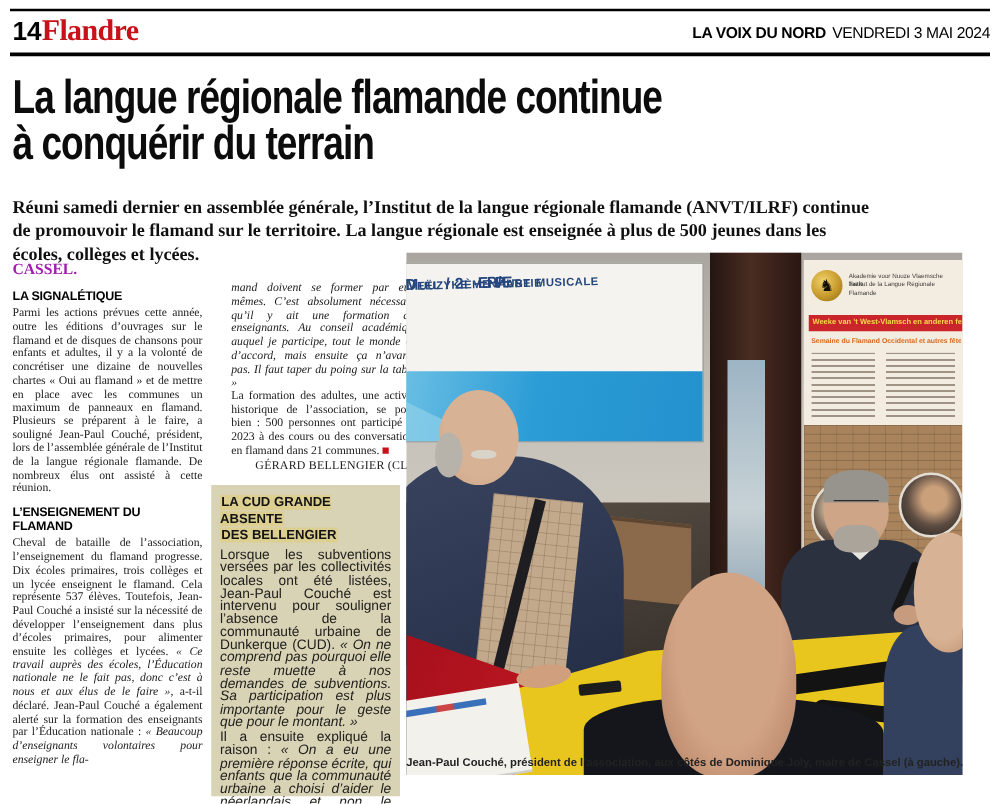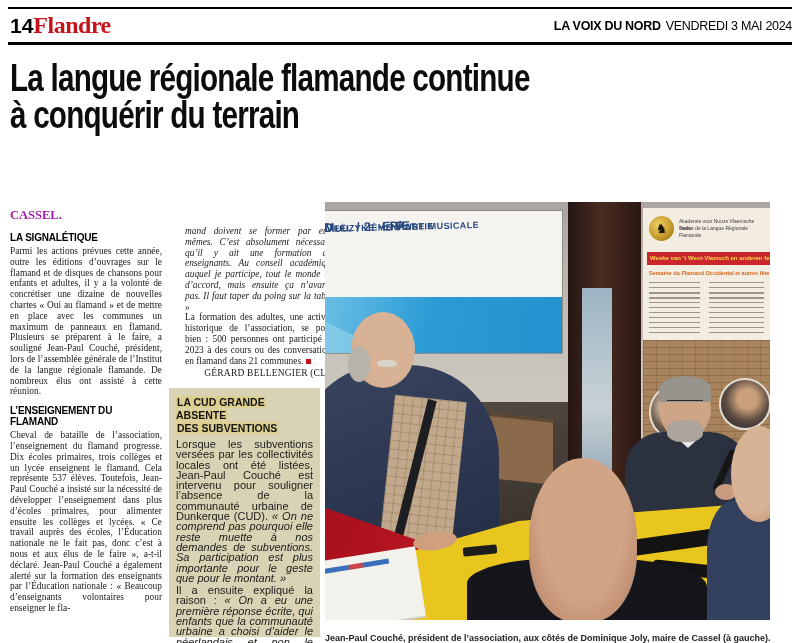--- a/index.html
+++ b/index.html
@@ -24,21 +24,21 @@
             letter-spacing:-1px;color:#0c0c0c;margin:0;}
   .lede{position:absolute;left:10px;top:157px;width:694px;
         font:700 14.5px/19px "Liberation Serif",serif;color:#101010;margin:0;}
 
   
   .col1{position:absolute;left:10px;top:208px;width:152px;}
   .col2{position:absolute;left:185px;top:226px;width:150px;}
   .dateline{font:700 12.5px "Liberation Serif",serif;color:#a21caf;margin:0 0 9px 0;}
   .subhead{font:700 10px/11px "Liberation Sans",sans-serif;color:#000;margin:8px 0 3px 0;letter-spacing:-0.2px;}
   .bodytext{font-size:9.4px;line-height:10.8px;text-align:justify;margin:0;color:#1a1a1a;}
-  .bodytext .q{}
+  .bodytext .q{font-style:italic;}
   .cont-quote{font-style:italic;}
   .endmark{display:inline-block;width:5px;height:5px;background:#c8121a;margin-left:3px;}
   .byline{font:400 9.5px "Liberation Serif",serif;text-align:right;margin-top:2px;color:#1a1a1a;letter-spacing:0.2px;}
 
   
   .cudbox{position:absolute;left:169px;top:388px;width:151px;height:249px;
           background:#d9d3b6;box-sizing:border-box;padding:8px 7px 6px 7px;
           font-family:"Liberation Sans",sans-serif;}
   .cudtitle{font:700 10.5px/13px "Liberation Sans",sans-serif;color:#141414;margin:0 0 4px 0;}
   .cudtitle .hl{background:#dccf90;padding:0 1px;}
@@ -138,55 +138,56 @@
   .ph-folder:before{content:"";position:absolute;left:6px;top:8px;width:70px;height:5px;
              background:linear-gradient(90deg,#3a6fba 0 40%,#c44 45% 60%,#3a6fba 65% 100%);}
   
   .ph-aud-body{left:142px;top:356px;width:240px;height:64px;background:#14161c;border-radius:40% 45% 0 0;}
   .ph-aud-head{left:204px;top:256px;width:108px;height:164px;border-radius:50% 50% 42% 42%;
       background:radial-gradient(ellipse at 50% 32%,#d2a486 0 55%,#c49274 76%,#8f8b85 88%,#7c7872 100%);}
   .ph-corner-body{left:382px;top:298px;width:70px;height:122px;background:#33415e;border-radius:40% 20% 0 0;}
   .ph-corner-head{left:406px;top:224px;width:56px;height:96px;border-radius:50%;
       background:radial-gradient(ellipse at 40% 40%,#d8b294 0 58%,#c5997b 80%,#9c9690 100%);}
 
-  .caption{position:absolute;left:325px;top:624px;width:470px;
+  .caption{position:absolute;left:325px;top:596px;width:470px;
            font:700 9px/11px "Liberation Sans",sans-serif;color:#222;}
 </style>
 </head>
 <body>
 
 <div class="page">
 
   <div class="topbar">
     <span class="pageno">14</span>
     <span class="sectionname">Flandre</span>
     <span class="mastgroup">
       <span class="masthead">LA VOIX DU NORD</span>
       <span class="issuedate">VENDREDI 3 MAI 2024</span>
     </span>
   </div>
 
   <h1 class="headline">La langue régionale flamande continue à conquérir du terrain</h1>
+  <p class="lede">Réuni samedi dernier en assemblée générale, l’Institut de la langue régionale flamande (ANVT/ILRF) continue de promouvoir le flamand sur le territoire. La langue régionale est enseignée à plus de 500 jeunes dans les écoles, collèges et lycées.</p>
 
   <div class="col1">
     <p class="dateline">CASSEL.</p>
     <h3 class="subhead">LA SIGNALÉTIQUE</h3>
     <p class="bodytext">Parmi les actions prévues cette année, outre les éditions d’ouvrages sur le flamand et de disques de chansons pour enfants et adultes, il y a la volonté de concrétiser une dizaine de nouvelles chartes « Oui au flamand » et de mettre en place avec les communes un maximum de panneaux en flamand. Plusieurs se préparent à le faire, a souligné Jean-Paul Couché, président, lors de l’assemblée générale de l’Institut de la langue régionale flamande. De nombreux élus ont assisté à cette réunion.</p>
     <h3 class="subhead">L’ENSEIGNEMENT DU FLAMAND</h3>
     <p class="bodytext"><span>Cheval de bataille de l’association, l’enseignement du flamand progresse. Dix écoles primaires, trois collèges et un lycée enseignent le flamand. Cela représente 537 élèves. Toutefois, Jean-Paul Couché a insisté sur la nécessité de développer l’enseignement dans plus d’écoles primaires, pour alimenter ensuite les collèges et lycées. </span><span class="q">« Ce travail auprès des écoles, l’Éducation nationale ne le fait pas, donc c’est à nous et aux élus de le faire »</span><span>, a-t-il déclaré. Jean-Paul Couché a également alerté sur la formation des enseignants par l’Éducation nationale : </span><span class="q">« Beaucoup d’enseignants volontaires pour enseigner le fla-</span></p>
   </div>
 
   <div class="col2">
     <p class="bodytext cont-quote">mand doivent se former par eux-mêmes. C’est absolument nécessaire qu’il y ait une formation des enseignants. Au conseil académique auquel je participe, tout le monde est d’accord, mais ensuite ça n’avance pas. Il faut taper du poing sur la table. »</p>
     <p class="bodytext"><span>La formation des adultes, une activité historique de l’association, se porte bien : 500 personnes ont participé en 2023 à des cours ou des conversations en flamand dans 21 communes.</span><span class="endmark"></span></p>
     <p class="byline">GÉRARD BELLENGIER (CLP)</p>
   </div>
 
   <div class="cudbox">
-    <h4 class="cudtitle"><span class="hl">LA CUD GRANDE ABSENTE</span><br><span class="hl">DES SUBVENTIONS</span></h4>
+    <h4 class="cudtitle"><span class="hl">LA CUD GRANDE ABSENTE</span><br><span class="hl">DES BELLENGIER</span></h4>
     <p class="cudtext"><span>Lorsque les subventions versées par les collectivités locales ont été listées, Jean-Paul Couché est intervenu pour souligner l’absence de la communauté urbaine de Dunkerque (CUD). </span><span class="q">« On ne comprend pas pourquoi elle reste muette à nos demandes de subventions. Sa participation est plus importante pour le geste que pour le montant. »</span></p>
     <p class="cudtext"><span>Il a ensuite expliqué la raison : </span><span class="q">« On a eu une première réponse écrite, qui enfants que la communauté urbaine a choisi d’aider le néerlandais et non le flamand. L’un n’empêche pas l’autre, il y a un vrai travail à faire auprès de son président. »</span></p>
   </div>
 
   <div class="photo">
     <div class="ph-wall"></div>
 
     <div class="ph-screen">
       <div class="ph-slide">
         <span class="l1">Muuzyke – Pause musicale</span>

